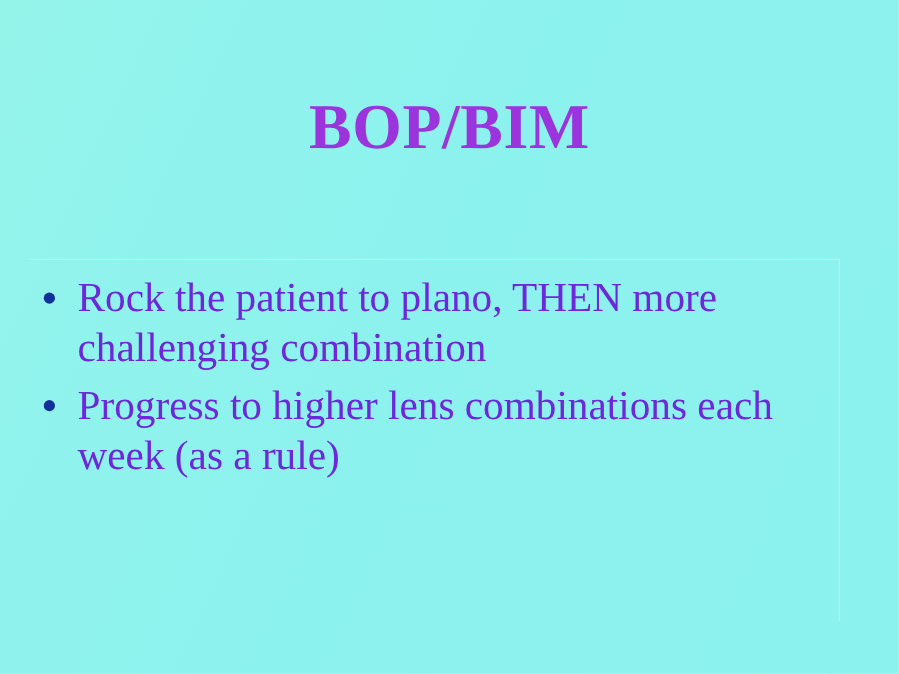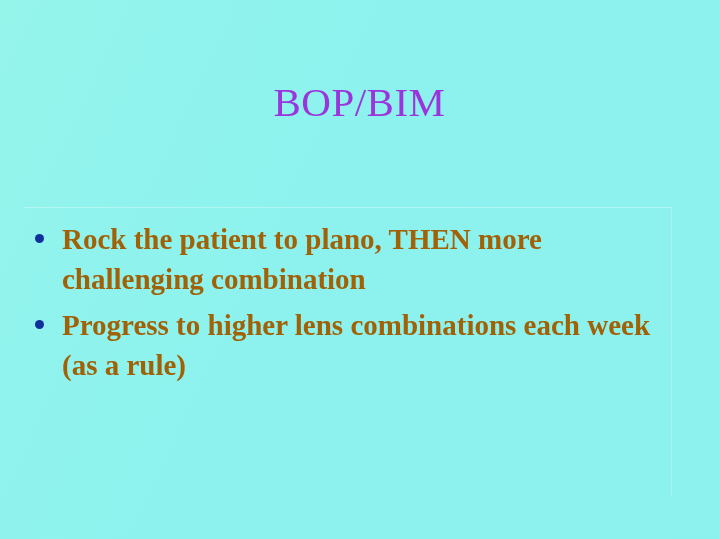--- a/index.html
+++ b/index.html
@@ -54,22 +54,22 @@
     left: 0;
     right: 0;
     top: 78px;
     text-align: center;
   }
 
   #slide-title {
     display: inline-block;
     margin: 0;
     font-family: "Liberation Serif", "DejaVu Serif", serif;
-    font-weight: normal;
-    font-size: 41px;
+    font-weight: bold;
+    font-size: 51px;
     line-height: 48px;
     letter-spacing: 0.5px;
     color: #9b34dd;
     white-space: nowrap;
   }
 
   #body-placeholder {
     position: absolute;
     left: 26px;
     top: 219px;
@@ -80,24 +80,24 @@
     list-style: none;
     margin: 0;
     padding: 0;
   }
 
   li.bullet-item {
     position: relative;
     padding-left: 36px;
     margin: 0 0 6px 0;
     font-family: "Liberation Serif", "DejaVu Serif", serif;
-    font-weight: bold;
-    font-size: 29px;
+    font-weight: normal;
+    font-size: 33px;
     line-height: 40px;
-    color: #a16207;
+    color: #6d28d9;
   }
 
   li.bullet-item:last-child {
     margin-bottom: 12px;
   }
 
   span.bullet-marker {
     position: absolute;
     left: 9px;
     top: 15px;

